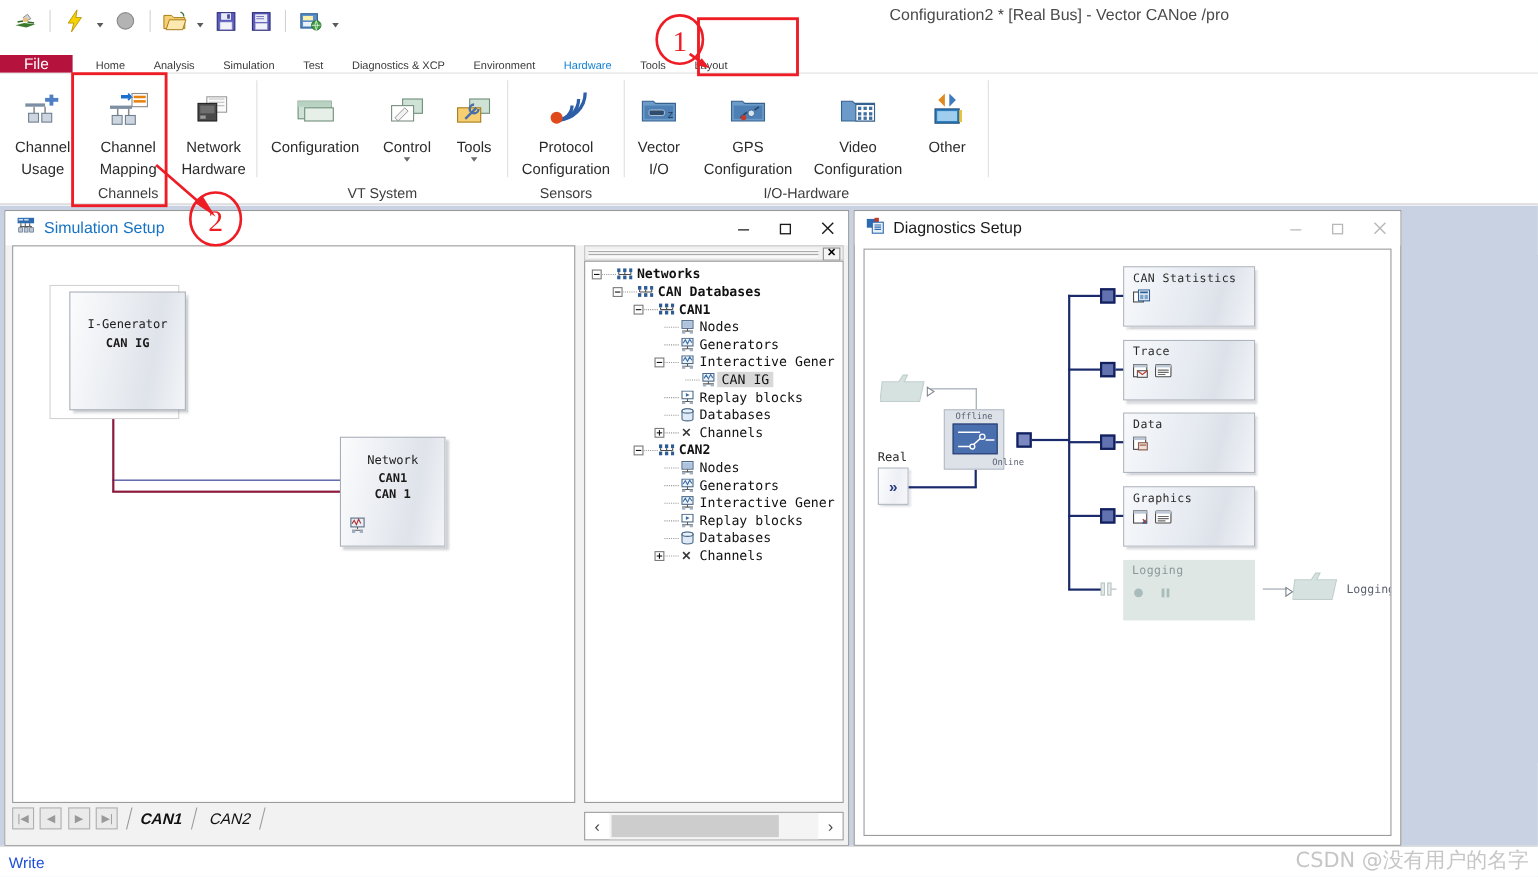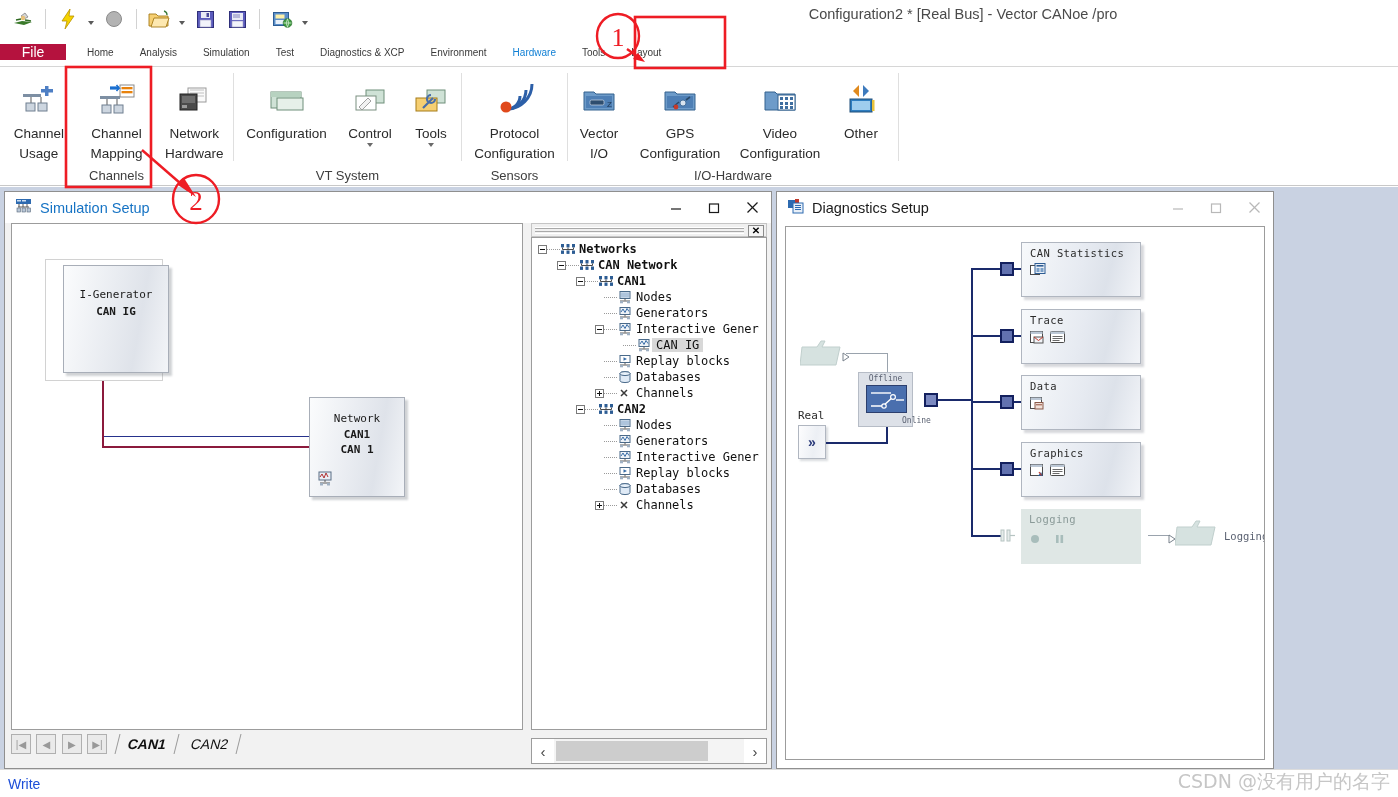--- a/index.html
+++ b/index.html
@@ -22,21 +22,21 @@
   .qat-btn {
     width:30px; height:28px; display:flex; align-items:center; justify-content:center;
     cursor:default;
   }
   .qat-sep { width:1px; height:20px; background:#d2d2d2; margin:0 5px; }
   .qat-caret { width:12px; height:28px; display:flex;align-items:flex-end;justify-content:center; padding-bottom:8px;}
   .qat-caret::after { content:""; border-left:3.5px solid transparent; border-right:3.5px solid transparent; border-top:4px solid #5a5a5a; }
 
   
   #tabstrip {
-    height:29px; background:#ffffff; display:flex; align-items:center;
+    height:29px; background:#ffffff; display:flex; align-items:flex-end;
     border-bottom:1px solid #d6d6d6; position:relative;
   }
   #file-tab {
     width:66px; background:#b5123e; color:#fff;
     display:flex; align-items:center; justify-content:center;
     font-size:14px;
   }
   .rtab {
     padding:0 13px; display:flex; align-items:center; font-size:10px; color:#3a3a3a;
     cursor:default; white-space:nowrap;
@@ -555,21 +555,21 @@
                 <svg width="14" height="12" viewBox="0 0 14 12">
                   <rect x="0" y="1" width="3" height="3.4" fill="#2d5d94"></rect>
                   <rect x="5.5" y="1" width="3" height="3.4" fill="#2d5d94"></rect>
                   <rect x="11" y="1" width="3" height="3.4" fill="#2d5d94"></rect>
                   <path d="M1.5 4.5 v2 M7 4.5 v2 M12.5 4.5 v2 M1.5 6.5 h11" stroke="#4a4a4a" stroke-width="1"></path>
                   <rect x="0" y="7.5" width="3" height="3.4" fill="#2d5d94"></rect>
                   <rect x="5.5" y="7.5" width="3" height="3.4" fill="#2d5d94"></rect>
                   <rect x="11" y="7.5" width="3" height="3.4" fill="#2d5d94"></rect>
                 </svg>
               </span>
-              <span class="tlabel bold">CAN Network</span>
+              <span class="tlabel bold">CAN Databases</span>
             </div>
             <div class="tnode" style="padding-left: 44px; margin-top: 0px;">
               <span class="expander"></span>
               <span class="dots"></span>
               <span class="tn-icon">
                 <svg width="14" height="12" viewBox="0 0 14 12">
                   <rect x="0" y="1" width="3" height="3.4" fill="#2d5d94"></rect>
                   <rect x="5.5" y="1" width="3" height="3.4" fill="#2d5d94"></rect>
                   <rect x="11" y="1" width="3" height="3.4" fill="#2d5d94"></rect>
                   <path d="M1.5 4.5 v2 M7 4.5 v2 M12.5 4.5 v2 M1.5 6.5 h11" stroke="#4a4a4a" stroke-width="1"></path>

